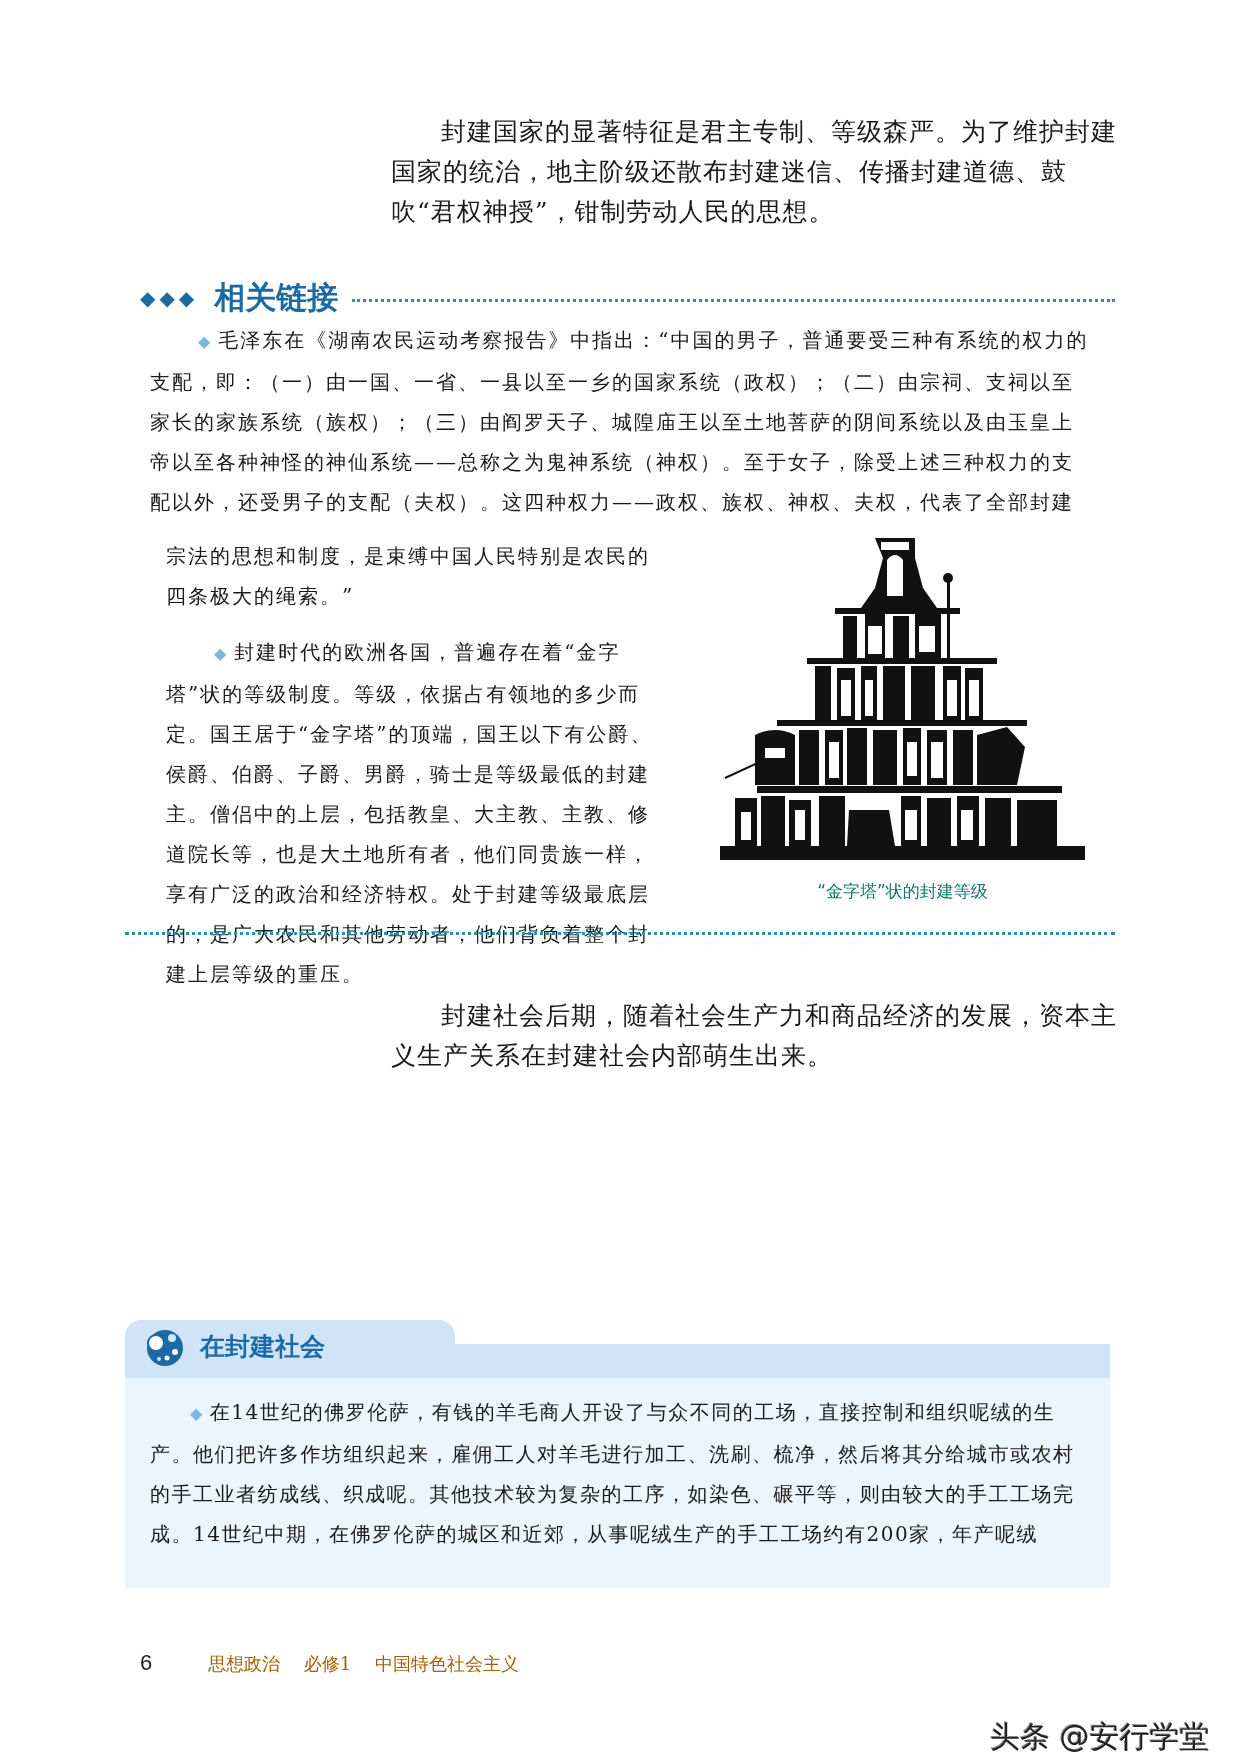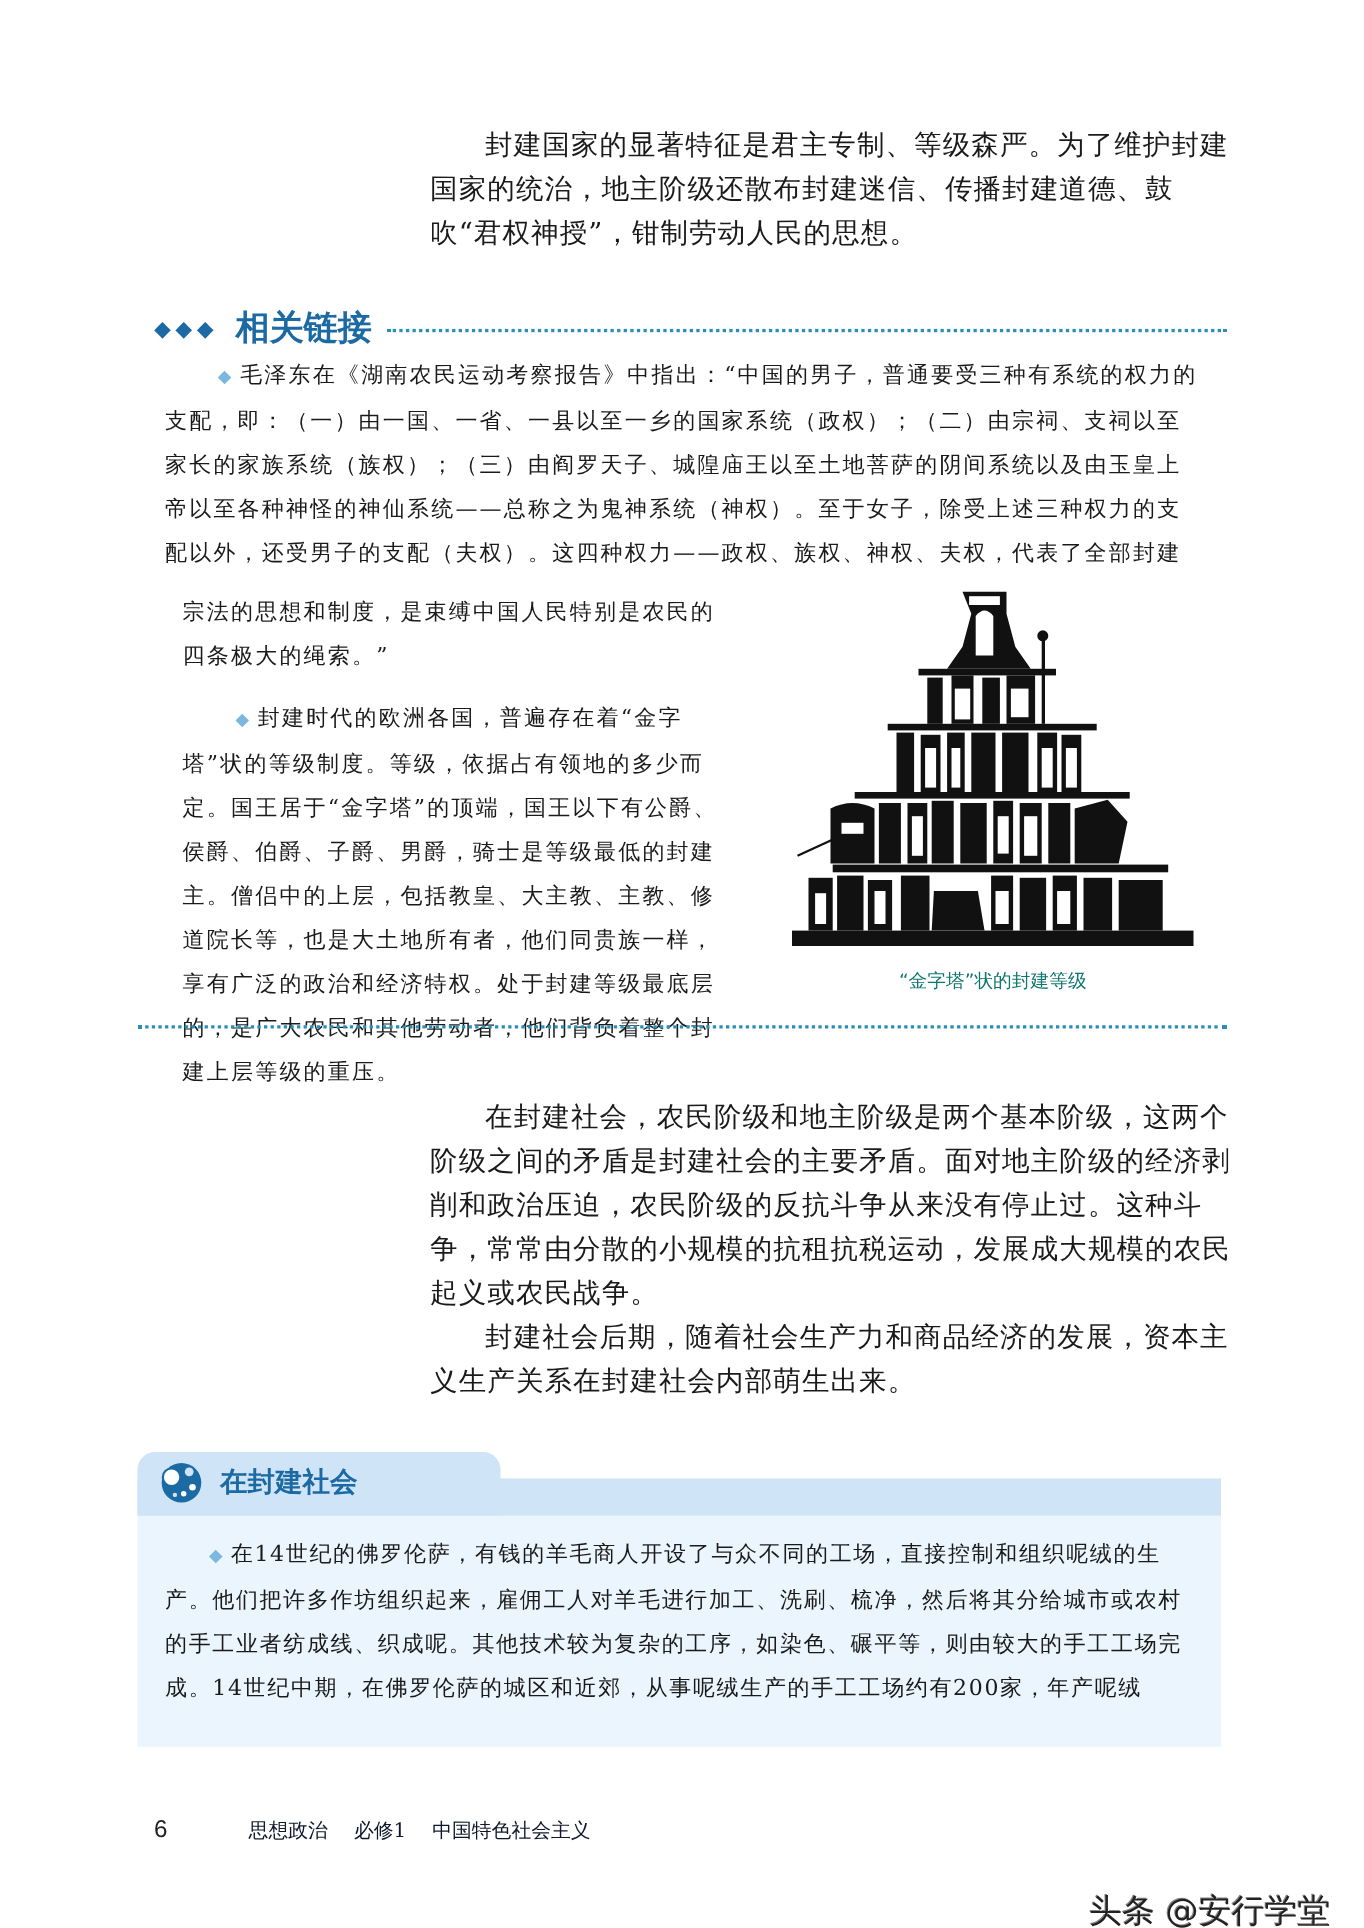--- a/index.html
+++ b/index.html
@@ -31,21 +31,21 @@
     left: 125px; top: 1320px; width: 330px; height: 58px;
     background: #cfe4f7; border-radius: 16px 16px 0 0;
   }
   .explore-band { left: 125px; top: 1344px; width: 985px; height: 34px; background: #cfe4f7; }
   .explore-body { left: 125px; top: 1378px; width: 985px; height: 210px; background: #eaf5fd; }
   .explore-icon { left: 145px; top: 1328px; width: 40px; height: 40px; }
   .explore-title { left: 200px; top: 1330px; font-size: 25px; font-weight: bold; color: #1c6aa3; font-family: "DejaVu Sans", sans-serif; }
   .explore-text { left: 150px; top: 1392px; width: 935px; font-size: 20px; line-height: 40px; letter-spacing: 1.5px; }
   .explore-text p { margin: 0; text-indent: 40px; }
   .footer-num { left: 140px; top: 1650px; font-size: 22px; font-family: "Liberation Sans", sans-serif; color: #222; }
-  .footer-text { left: 226px; top: 1652px; font-size: 18px; color: #0f172a; }
+  .footer-text { left: 208px; top: 1652px; font-size: 18px; color: #a16207; }
   .footer-text span { margin-right: 18px; }
   .watermark { left: 990px; top: 1705px; font-size: 30px; color: #222; font-family: "DejaVu Sans", sans-serif; text-shadow: 1px 1px 0 #fff, -1px -1px 0 #888; margin-top: 12px; }
 </style>
 </head>
 <body>
 
 <div class="abs main-para" style="top:112px;">
   <p>封建国家的显著特征是君主专制、等级森严。为了维护封建国家的统治，地主阶级还散布封建迷信、传播封建道德、鼓吹“君权神授”，钳制劳动人民的思想。</p>
 </div>
 
@@ -142,21 +142,20 @@
         <rect x="246" y="280" width="12" height="30"></rect>
       </g>
     <rect x="5" y="316" width="365" height="14" fill="#111"></rect>
   </svg>
 </div>
 <div class="abs caption">“金字塔”状的封建等级</div>
 
 <div class="abs bottom-dots"></div>
 
 <div class="abs main-para" style="top:996px;">
-  <p>在封建社会，农民阶级和地主阶级是两个基本阶级，这两个阶级之间的矛盾是封建社会的主要矛盾。面对地主阶级的经济剥削和政治压迫，农民阶级的反抗斗争从来没有停止过。这种斗争，常常由分散的小规模的抗租抗税运动，发展成大规模的农民起义或农民战争。</p>
   <p>封建社会后期，随着社会生产力和商品经济的发展，资本主义生产关系在封建社会内部萌生出来。</p>
 </div>
 
 <div class="abs explore-tab"></div>
 <div class="abs explore-band"></div>
 <div class="abs explore-body"></div>
 <div class="abs explore-icon">
   <svg width="40" height="40" viewBox="0 0 40 40">
     <circle cx="20" cy="20" r="18" fill="#1c6aa3"></circle>
     <circle cx="11" cy="15" r="8" fill="#fff" stroke="#1c6aa3" stroke-width="2"></circle>

